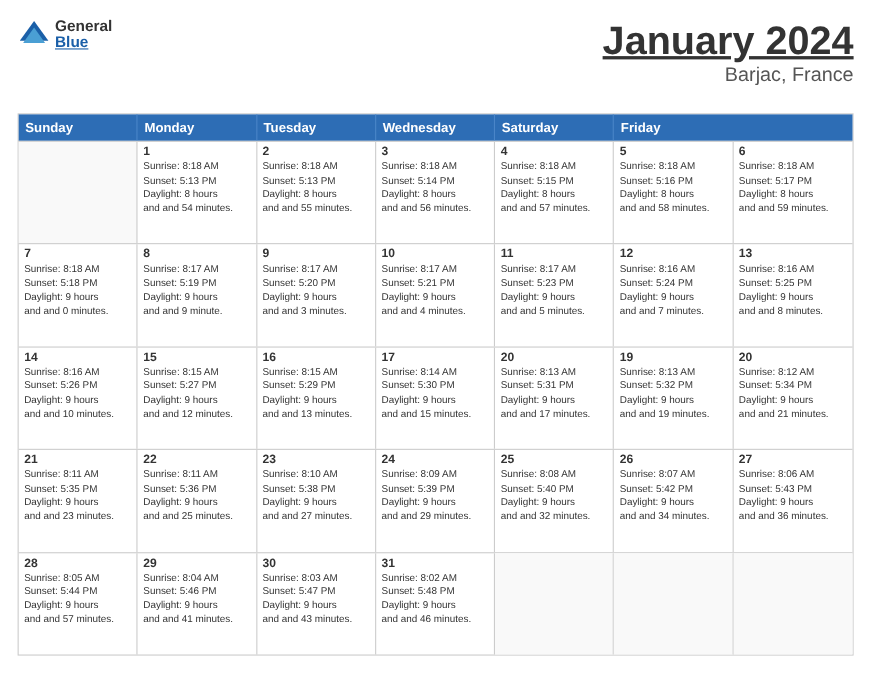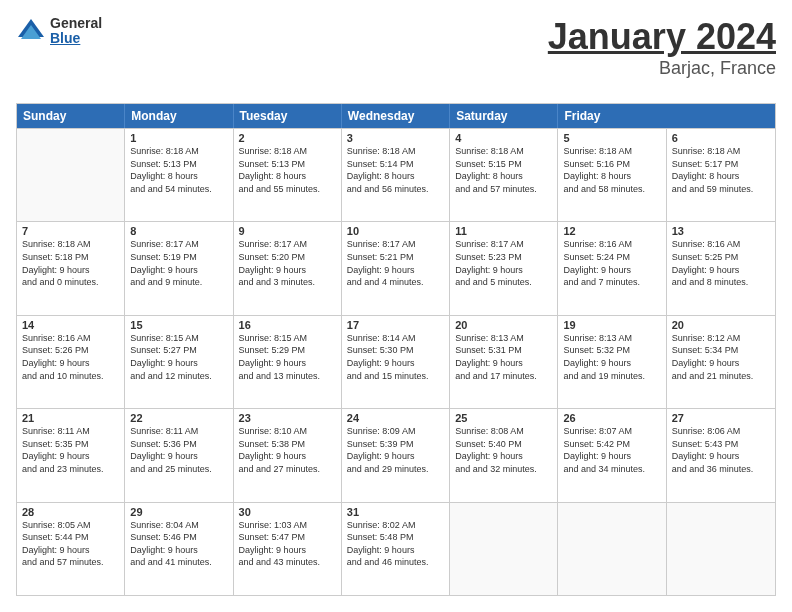--- a/index.html
+++ b/index.html
@@ -351,21 +351,21 @@
           </div>
           <div class="cal-cell">
             <div class="day-num">29</div>
             <div class="cell-line">Sunrise: 8:04 AM</div>
             <div class="cell-line">Sunset: 5:46 PM</div>
             <div class="cell-line">Daylight: 9 hours</div>
             <div class="cell-line">and and 41 minutes.</div>
           </div>
           <div class="cal-cell">
             <div class="day-num">30</div>
-            <div class="cell-line">Sunrise: 1:03 AM</div>
+            <div class="cell-line">Sunrise: 8:03 AM</div>
             <div class="cell-line">Sunset: 5:47 PM</div>
             <div class="cell-line">Daylight: 9 hours</div>
             <div class="cell-line">and and 43 minutes.</div>
           </div>
           <div class="cal-cell">
             <div class="day-num">31</div>
             <div class="cell-line">Sunrise: 8:02 AM</div>
             <div class="cell-line">Sunset: 5:48 PM</div>
             <div class="cell-line">Daylight: 9 hours</div>
             <div class="cell-line">and and 46 minutes.</div>

